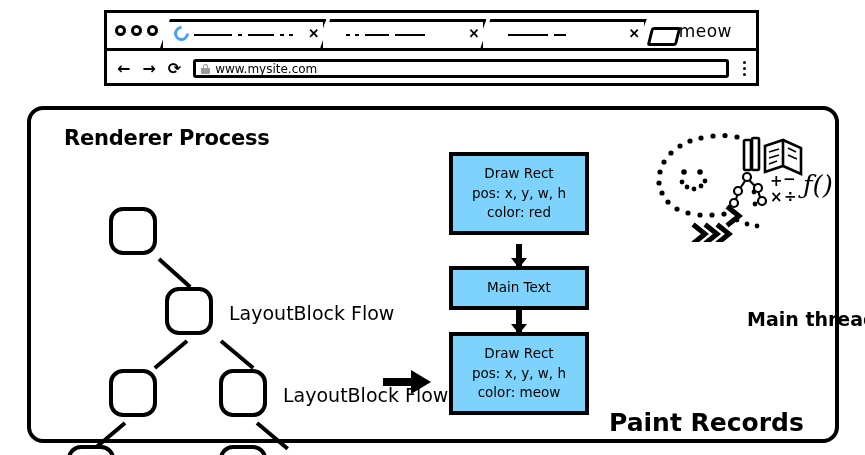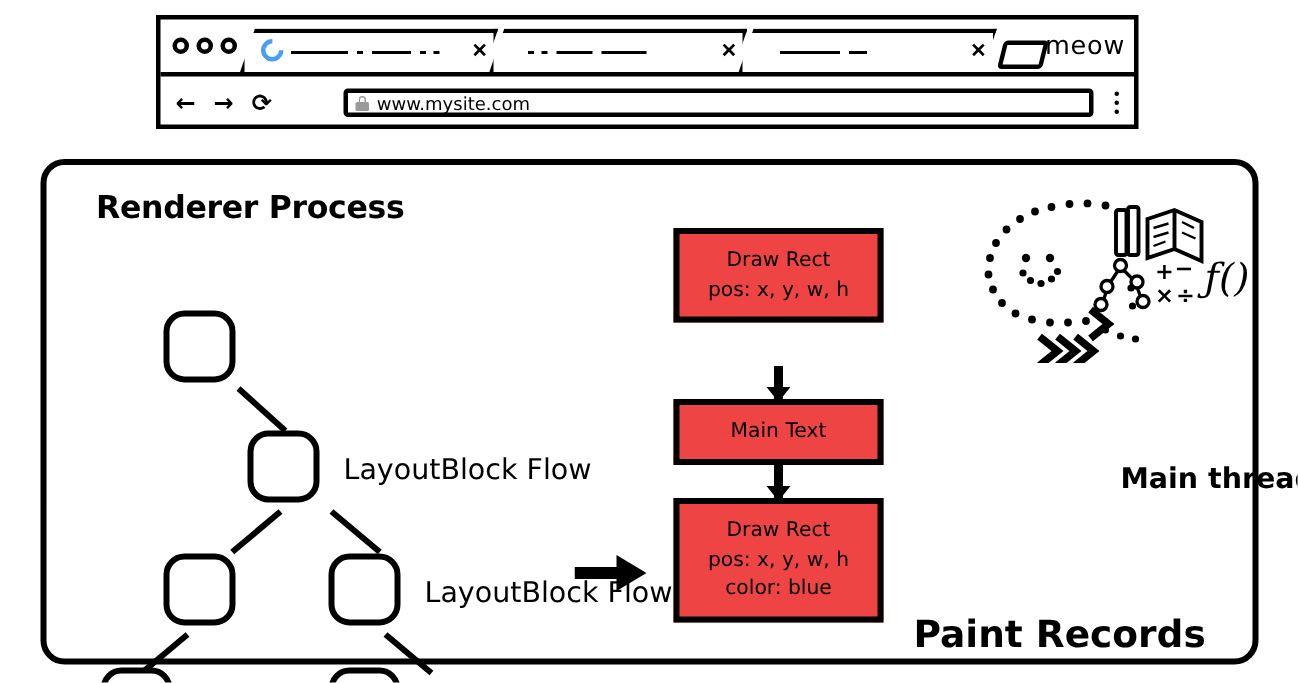--- a/index.html
+++ b/index.html
@@ -138,21 +138,21 @@
     border: 3px solid #000;
     box-sizing: border-box;
     border-radius: 3px;
     margin-left: 8px;
     margin-bottom: 2px;
     transform: skewX(-14deg);
   }
   #brand-label {
     flex: 0 0 auto;
     margin-left: auto;
-    padding-right: 6px;
+    padding-right: 24px;
     font-size: 17px;
     letter-spacing: 0.5px;
     font-family: "DejaVu Sans", sans-serif;
   }
   #toolbar {
     position: absolute;
     left: 0;
     top: 38px;
     width: 100%;
     height: 35px;
@@ -174,21 +174,20 @@
     height: 19px;
     border: 3px solid #000;
     border-radius: 3px;
     box-sizing: border-box;
     display: flex;
     align-items: center;
     padding: 0 5px;
     gap: 5px;
     background: #fff;
     min-width: 0;
-    margin-left: 36px;
   }
   #lock-icon {
     flex: 0 0 auto;
     width: 9px;
     height: 10px;
     position: relative;
   }
   #lock-icon .body {
     position: absolute;
     bottom: 0; left: 0;
@@ -298,21 +297,21 @@
     top: 42px;
     width: 150px;
     height: 270px;
   }
   .paint-box {
     position: absolute;
     left: 28px;
     width: 140px;
     border: 4px solid #000;
     box-sizing: border-box;
-    background: #ef4444;
+    background: #7dd3fc;
     text-align: center;
     font-family: "DejaVu Sans", sans-serif;
     font-size: 13.5px;
     line-height: 1.45;
     padding: 8px 4px;
     z-index: 2;
   }
   .paint-connector {
     position: absolute;
     left: 95px;
@@ -470,30 +469,31 @@
 
   <div id="paint-records">
     <div class="paint-connector" style="top:92px; height:22px;"></div>
     <div class="paint-arrowhead" style="top:106px;"></div>
     <div class="paint-connector" style="top:158px; height:22px;"></div>
     <div class="paint-arrowhead" style="top:172px;"></div>
 
     <div class="paint-box" style="top:0;">
       <div>Draw Rect</div>
       <div>pos: x, y, w, h</div>
+      <div>color: red</div>
     </div>
 
     <div class="paint-box" style="top:114px;">
       <div>Main Text</div>
     </div>
 
     <div class="paint-box" style="top:180px;">
       <div>Draw Rect</div>
       <div>pos: x, y, w, h</div>
-      <div>color: blue</div>
+      <div>color: meow</div>
     </div>
   </div>
 
   <div id="paint-records-label">Paint Records</div>
 
   <svg id="main-thread" viewBox="0 0 195 110">
 
     <g fill="#000">
       <circle cx="62" cy="4" r="2.6"></circle>
         <circle cx="74" cy="3.6" r="2.6"></circle>

